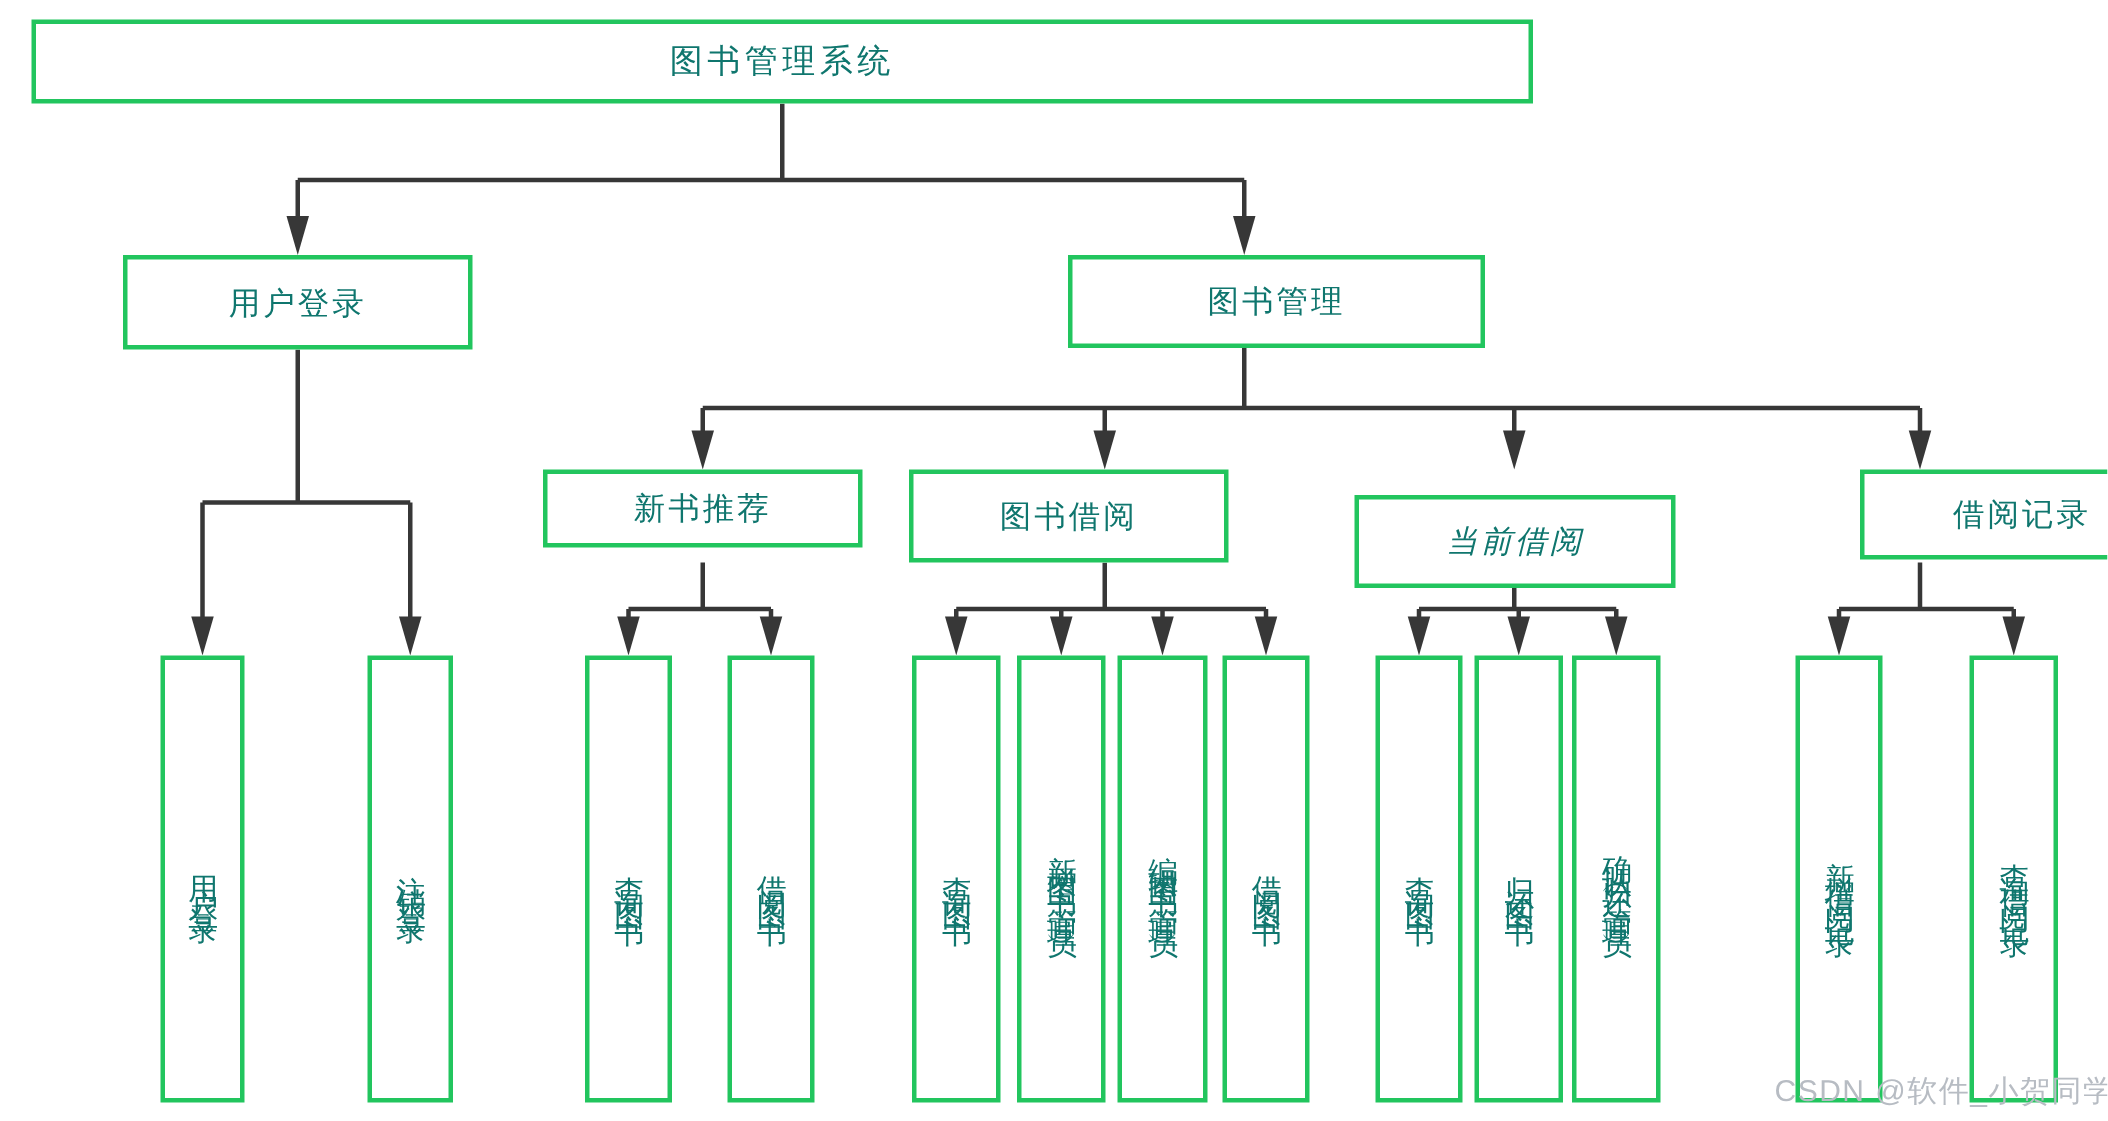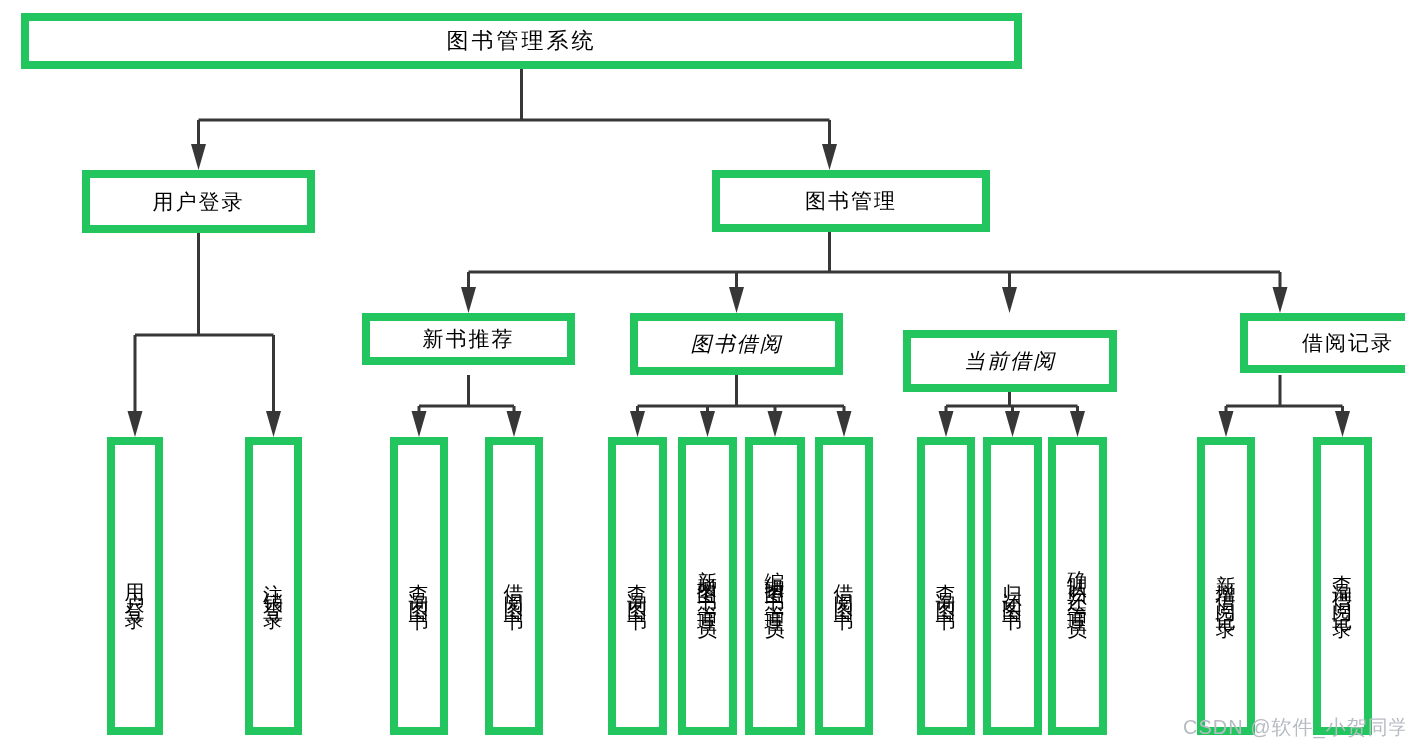--- a/index.html
+++ b/index.html
@@ -13,26 +13,26 @@
   }
   #connectors {
     position: absolute;
     left: 0; top: 0;
     width: 1405px; height: 747px;
     z-index: 1;
   }
   .node {
     position: absolute;
     background: #ffffff;
-    border: 8px solid #22c55e;
+    border: 3px solid #22c55e;
     box-sizing: border-box;
     display: flex;
     align-items: center;
     justify-content: center;
-    color: #000000;
+    color: #0f766e;
     z-index: 2;
   }
   .h-node {
     font-size: 21px;
     letter-spacing: 2px;
     white-space: nowrap;
   }
   .root-node {
     font-size: 22px;
     letter-spacing: 3px;
@@ -92,21 +92,21 @@
       <polygon points="1335,411 1350,411 1342.5,437"></polygon>
     </g>
   </svg>
 
   <div class="node h-node root-node" style="left:21px; top:13px; width:1001px; height:56px;">图书管理系统</div>
 
   <div class="node h-node" style="left:82px; top:170px; width:233px; height:63px;">用户登录</div>
   <div class="node h-node" style="left:712px; top:170px; width:278px; height:62px;">图书管理</div>
 
   <div class="node h-node" style="left:362px; top:313px; width:213px; height:52px;">新书推荐</div>
-  <div class="node h-node" style="left:630px; top:313px; width:213px; height:62px;font-style:italic;">图书借阅</div>
+  <div class="node h-node" style="left:606px; top:313px; width:213px; height:62px;">图书借阅</div>
   <div class="node h-node" style="left:903px; top:330px; width:214px; height:62px;font-style:italic;">当前借阅</div>
   <div class="node h-node" style="left:1240px; top:313px; width:216px; height:60px;">借阅记录</div>
 
   <div class="node v-node" style="left:107px; top:437px; width:56px; height:298px;">用户登录</div>
   <div class="node v-node" style="left:245px; top:437px; width:57px; height:298px;">注销登录</div>
 
   <div class="node v-node" style="left:390px; top:437px; width:58px; height:298px;">查询图书</div>
   <div class="node v-node" style="left:485px; top:437px; width:58px; height:298px;">借阅图书</div>
 
   <div class="node v-node" style="left:608px; top:437px; width:59px; height:298px;">查询图书</div>

